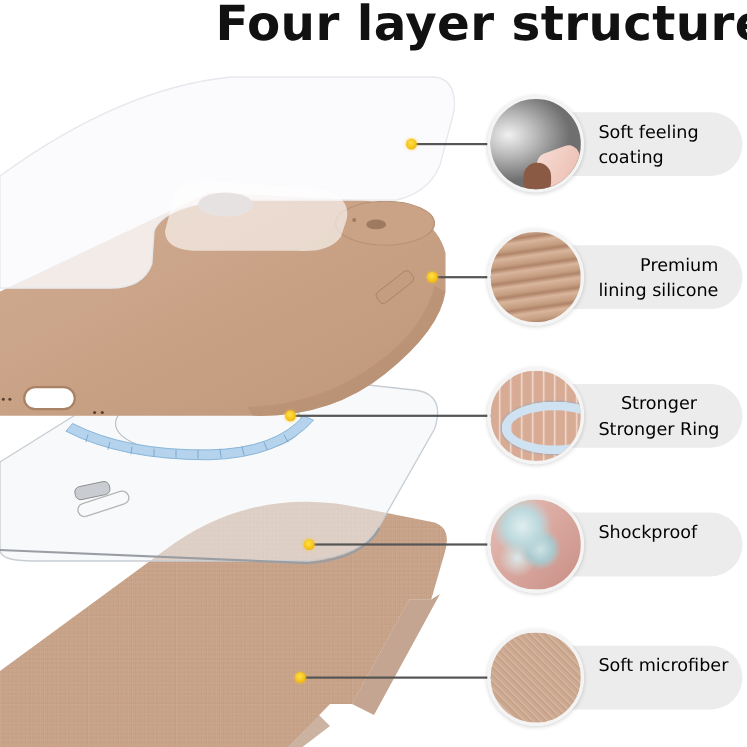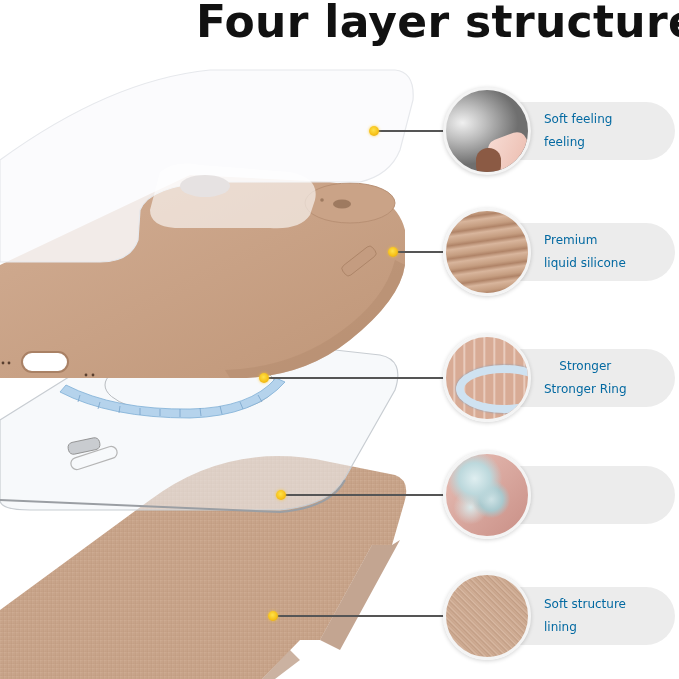--- a/index.html
+++ b/index.html
@@ -8,21 +8,21 @@
   .title { position:absolute; left:196px; top:-4px; font-size:44px; font-weight:bold; color:#111111;
            letter-spacing:0.3px; white-space:nowrap; }
   .illustration { position:absolute; left:0; top:0; width:679px; height:679px; }
   .callout-line { position:absolute; height:1.5px; background:#555555; }
   .dot { position:absolute; width:10px; height:10px; border-radius:50%;
          background:radial-gradient(circle at 45% 40%, #ffe24a 0%, #f7c21a 55%, #e0a30a 100%);
          box-shadow:0 0 3px rgba(255,200,40,0.8); }
   .pill { position:absolute; left:487px; height:58px; width:188px; background:#ececec; border-radius:29px; }
   .bubble { position:absolute; width:82px; height:82px; border-radius:50%; border:3px solid #f4f4f4;
             box-shadow:0 1px 4px rgba(0,0,0,0.18); overflow:hidden; }
-  .label { position:absolute; left:544px; font-size:12px; line-height:23px; color:#0369a1; white-space:nowrap; }
+  .label { position:absolute; left:544px; font-size:16px; line-height:23px; color:#000000; white-space:nowrap; }
   .label span { display:block; }
 </style>
 </head>
 <body>
 
 <svg class="illustration" viewBox="0 0 679 679" xmlns="http://www.w3.org/2000/svg">
   <defs>
     <linearGradient id="silG" x1="0" y1="0" x2="1" y2="1">
       <stop offset="0" stop-color="#d2ad93"></stop>
       <stop offset="1" stop-color="#bf9678"></stop>
@@ -93,50 +93,50 @@
 
 <div class="callout-line" style="left:374px; top:130px; width:80px;"></div>
 <div class="dot" style="left:369px; top:126px;"></div>
 <div class="pill" style="top:102px;"></div>
 <div class="bubble" style="left:443px; top:87px; background:radial-gradient(ellipse at 20% 40%, #f0f0f0 0%, #bdbdbd 25%, #6f6f6f 60%), #777;">
   <div style="position:absolute; left:45px; top:45px; width:40px; height:40px; background:linear-gradient(135deg,#f7dcd4,#e9b6a8); border-radius:10px; transform:rotate(-20deg);"></div>
   <div style="position:absolute; left:30px; top:58px; width:25px; height:30px; background:#8b5a44; border-radius:12px;"></div>
 </div>
 <div class="label" style="top:108px;">
   <span>Soft feeling</span>
-  <span>feeling</span>
+  <span>coating</span>
 </div>
 
 <div class="callout-line" style="left:393px; top:251px; width:60px;"></div>
 <div class="dot" style="left:388px; top:247px;"></div>
 <div class="pill" style="top:223px;"></div>
 <div class="bubble" style="left:443px; top:208px; background:repeating-linear-gradient(172deg, #d8b59c 0px, #c59d80 6px, #b08468 9px, #d8b59c 13px);"></div>
-<div class="label" style="top:229px;">
+<div class="label" style="top:229px;text-align:right;">
   <span>Premium</span>
-  <span>liquid silicone</span>
+  <span>lining silicone</span>
 </div>
 
 <div class="callout-line" style="left:264px; top:377px; width:190px;"></div>
 <div class="dot" style="left:259px; top:373px;"></div>
 <div class="pill" style="top:349px;"></div>
 <div class="bubble" style="left:443px; top:334px; background:repeating-linear-gradient(90deg, #d8ab95 0px, #d8ab95 7px, #efd7cb 8px, #d8ab95 10px);">
   <div style="position:absolute; left:10px; top:28px; width:80px; height:32px; border:8px solid #cfe2f1; border-right-color:transparent; border-radius:50%; box-shadow:0 0 2px #6e9cc6;"></div>
 </div>
 <div class="label" style="top:355px;text-align:center;">
   <span>Stronger</span>
   <span>Stronger Ring</span>
 </div>
 
 <div class="callout-line" style="left:281px; top:494px; width:173px;"></div>
 <div class="dot" style="left:276px; top:490px;"></div>
 <div class="pill" style="top:466px;"></div>
 <div class="bubble" style="left:443px; top:451px; background:radial-gradient(circle at 35% 30%, #dfeef0 0%, #bcd8dc 20%, transparent 35%), radial-gradient(circle at 55% 55%, #cfe3e6 0%, #a9c9ce 18%, transparent 30%), radial-gradient(circle at 30% 65%, #d9e9ea 0%, transparent 22%), linear-gradient(135deg, #e8bfb6, #c98f86);"></div>
 <div class="label" style="top:472px;">
+  <span>Shockproof</span>
 </div>
 
 <div class="callout-line" style="left:273px; top:615px; width:180px;"></div>
 <div class="dot" style="left:268px; top:611px;"></div>
 <div class="pill" style="top:587px;"></div>
 <div class="bubble" style="left:443px; top:572px; background:repeating-linear-gradient(45deg, #d1ae96 0px, #c29e85 2px, #d8b8a2 3px, #c8a48a 5px);"></div>
 <div class="label" style="top:593px;">
-  <span>Soft structure</span>
-  <span>lining</span>
+  <span>Soft microfiber</span>
 </div>
 
 </body></html>

